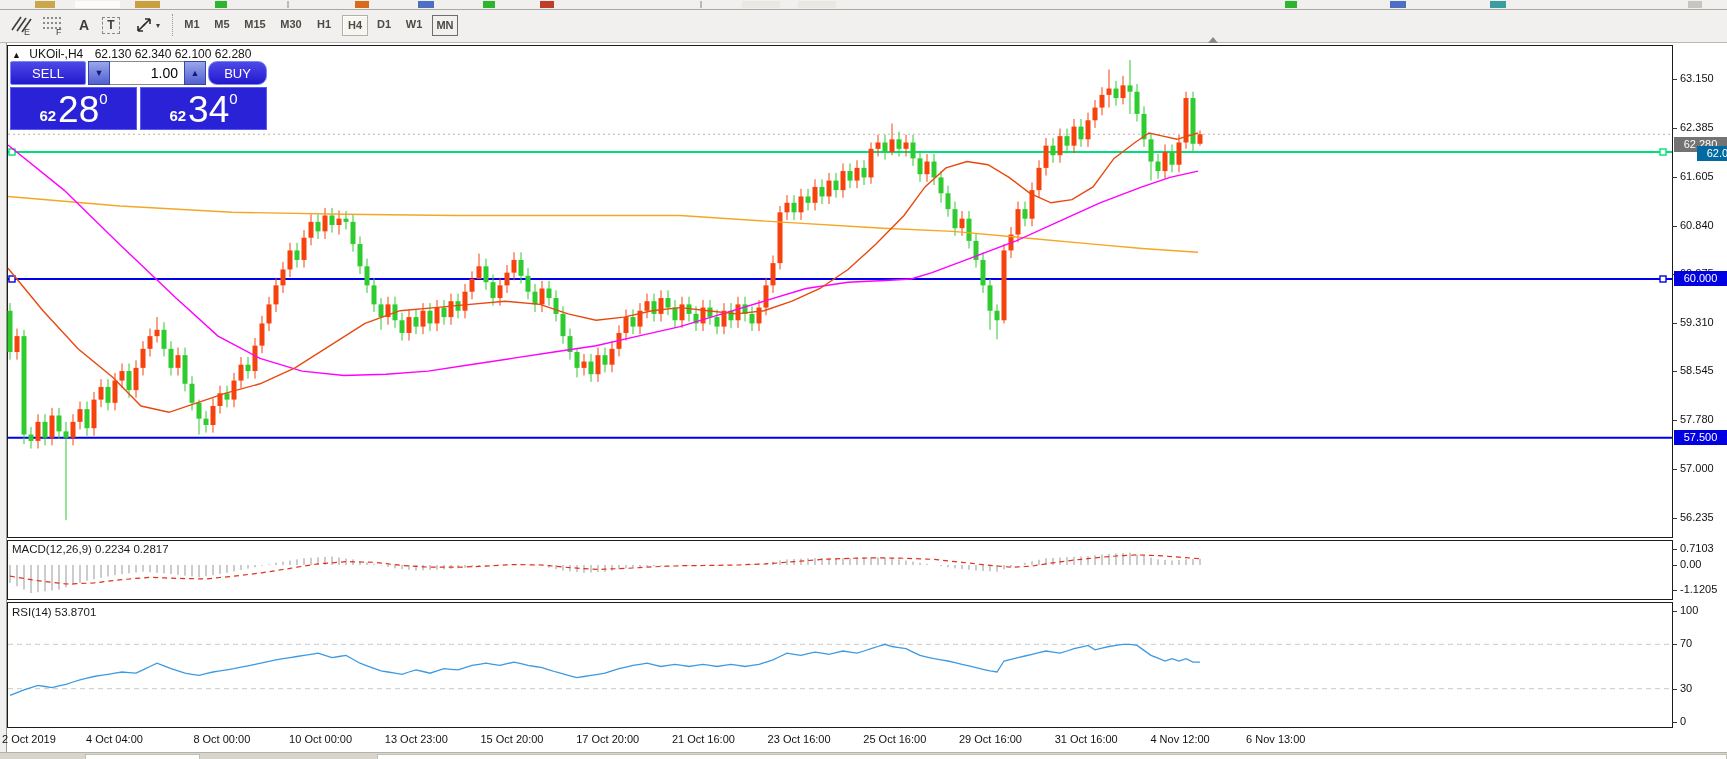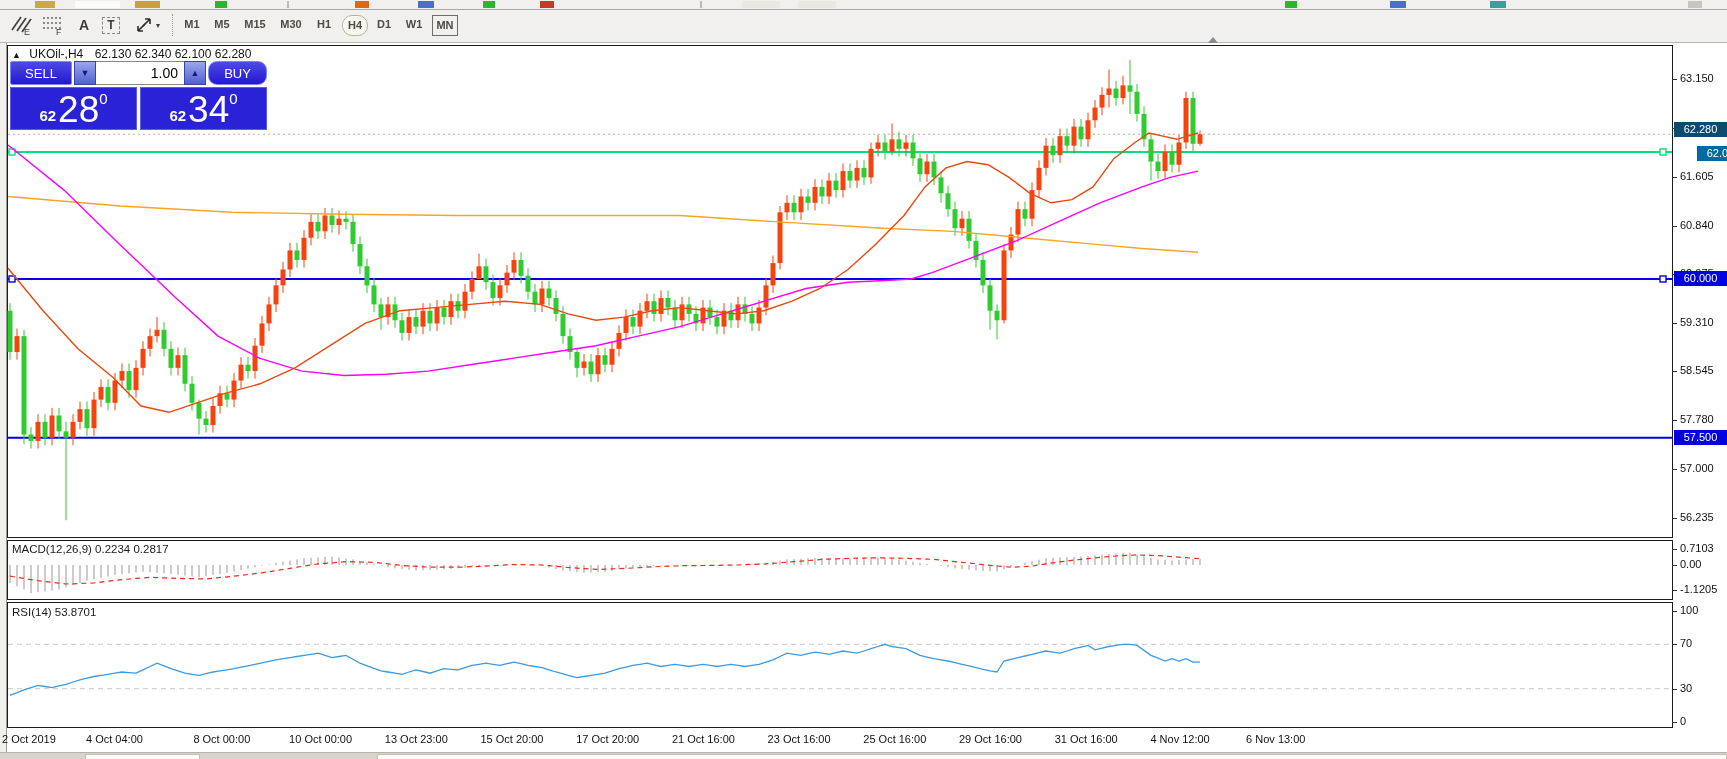--- a/index.html
+++ b/index.html
@@ -30,21 +30,21 @@
   .axtick{position:absolute;left:1672px;width:5px;height:1px;background:#333;}
   .badge{position:absolute;left:1674px;width:53px;height:15px;line-height:15px;font-size:11px;color:#fff;text-align:center;white-space:nowrap;}
   .timelab{position:absolute;top:733px;font-size:11px;color:#111;white-space:nowrap;}
   .time-strip{position:absolute;left:7px;top:728px;width:1720px;height:24px;background:#fff;}
   .statusbar{position:absolute;left:0;top:752px;width:1727px;height:7px;background:#d8d5cd;border-top:1px solid #b5b2aa;}
   .statusbar .inset{position:absolute;top:1px;height:6px;background:#fdfdfb;border:1px solid #c2bfb7;box-sizing:border-box;}
   
   .trade{position:absolute;left:10px;top:61px;width:257px;}
   .trade-row{display:flex;height:24px;}
   .btn-trade{background:linear-gradient(#4d49e8,#2318cf);color:#fff;font-size:13px;text-align:center;line-height:23px;border:1px solid #7b86ef;border-radius:2px;box-sizing:border-box;}
-  .btn-sell{width:62px;}
+  .btn-sell{width:76px;}
   .btn-buy{width:59px;border-radius:9px;}
   .spin{width:22px;background:linear-gradient(#9aa6ec,#5160cf);border:1px solid #3a44a8;box-sizing:border-box;display:flex;align-items:center;justify-content:center;color:#101a7a;font-size:9px;}
   .vol{flex:1;background:#fff;border:1px solid #8a8a8a;border-left:none;border-right:none;font-size:14px;color:#000;text-align:right;padding-right:6px;line-height:22px;}
   .tiles{display:flex;margin-top:2px;height:43px;}
   .tile{background:#2a22d6;border:1px solid #5c5cf0;box-sizing:border-box;color:#fff;display:flex;align-items:flex-end;justify-content:center;padding-bottom:3px;}
   .tile-left{width:127px;margin-right:3px;}
   .tile-right{width:127px;}
   .tile .small{font-size:15px;font-weight:700;margin-right:2px;line-height:20px;}
   .tile .big{font-size:37px;line-height:33px;font-weight:400;}
   .tile .sup{font-size:15px;line-height:14px;align-self:flex-start;margin-top:4px;}
@@ -104,21 +104,21 @@
       </svg>
       <span style="font-size:8px;color:#3c3c3c;margin-left:2px;">▾</span>
     </div>
     <div class="tool-sep" style="left:172px;"></div>
     <div id="tf-row">
         <div class="tf" style="left: 180px; width: 24px;">M1</div>
         <div class="tf" style="left: 210px; width: 24px;">M5</div>
         <div class="tf" style="left: 240px; width: 30px;">M15</div>
         <div class="tf" style="left: 276px; width: 30px;">M30</div>
         <div class="tf" style="left: 312px; width: 24px;">H1</div>
-        <div class="tf active" style="left: 342px; width: 24px; border-radius: 10px;">H4</div>
+        <div class="tf active" style="left: 342px; width: 24px;">H4</div>
         <div class="tf" style="left: 372px; width: 24px;">D1</div>
         <div class="tf" style="left: 402px; width: 24px;">W1</div>
         <div class="tf focused" style="left: 432px; width: 24px;">MN</div>
       </div>
   </div>
 
   <div class="left-frame"></div>
 
   <div class="panel panel-main"></div>
   <div class="panel panel-macd"></div>
@@ -718,21 +718,21 @@
       <div class="axtick" style="top: 590px;"></div>
       <div class="axlab" style="top: 583px;">-1.1205</div>
       <div class="axtick" style="top: 611px;"></div>
       <div class="axlab" style="top: 604px;">100</div>
       <div class="axtick" style="top: 644px;"></div>
       <div class="axlab" style="top: 637px;">70</div>
       <div class="axtick" style="top: 689px;"></div>
       <div class="axlab" style="top: 682px;">30</div>
       <div class="axtick" style="top: 722px;"></div>
       <div class="axlab" style="top: 715px;">0</div>
-      <div class="badge" style="top: 122px; background: #0c4a6e; text-align: center;">62.280</div>
+      <div class="badge" style="top: 137px; background: #737373; text-align: center;">62.280</div>
       <div class="badge" style="top: 146px; background: #0369a1; margin-left: 23px;">62.000</div>
       <div class="badge" style="top: 270.993px; background: rgb(0, 0, 224);">60.000</div>
       <div class="badge" style="top: 429.718px; background: rgb(0, 0, 224);">57.500</div>
     </div>
   <div id="time-labels">
       <div class="timelab" style="left: 2px;">2 Oct 2019</div>
       <div class="timelab" style="left: 86px;">4 Oct 04:00</div>
       <div class="timelab" style="left: 193.4px;">8 Oct 00:00</div>
       <div class="timelab" style="left: 289.1px;">10 Oct 00:00</div>
       <div class="timelab" style="left: 384.8px;">13 Oct 23:00</div>

